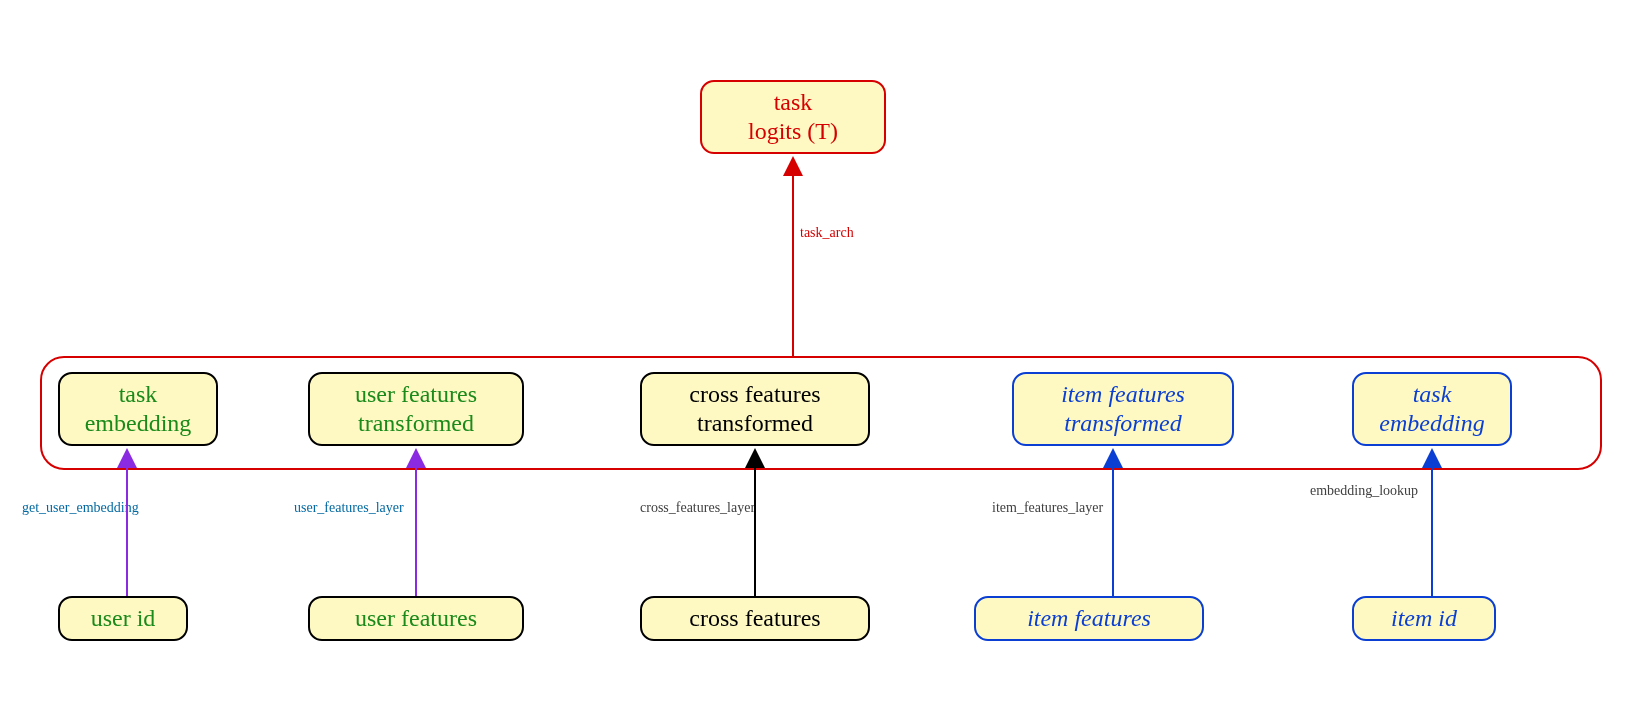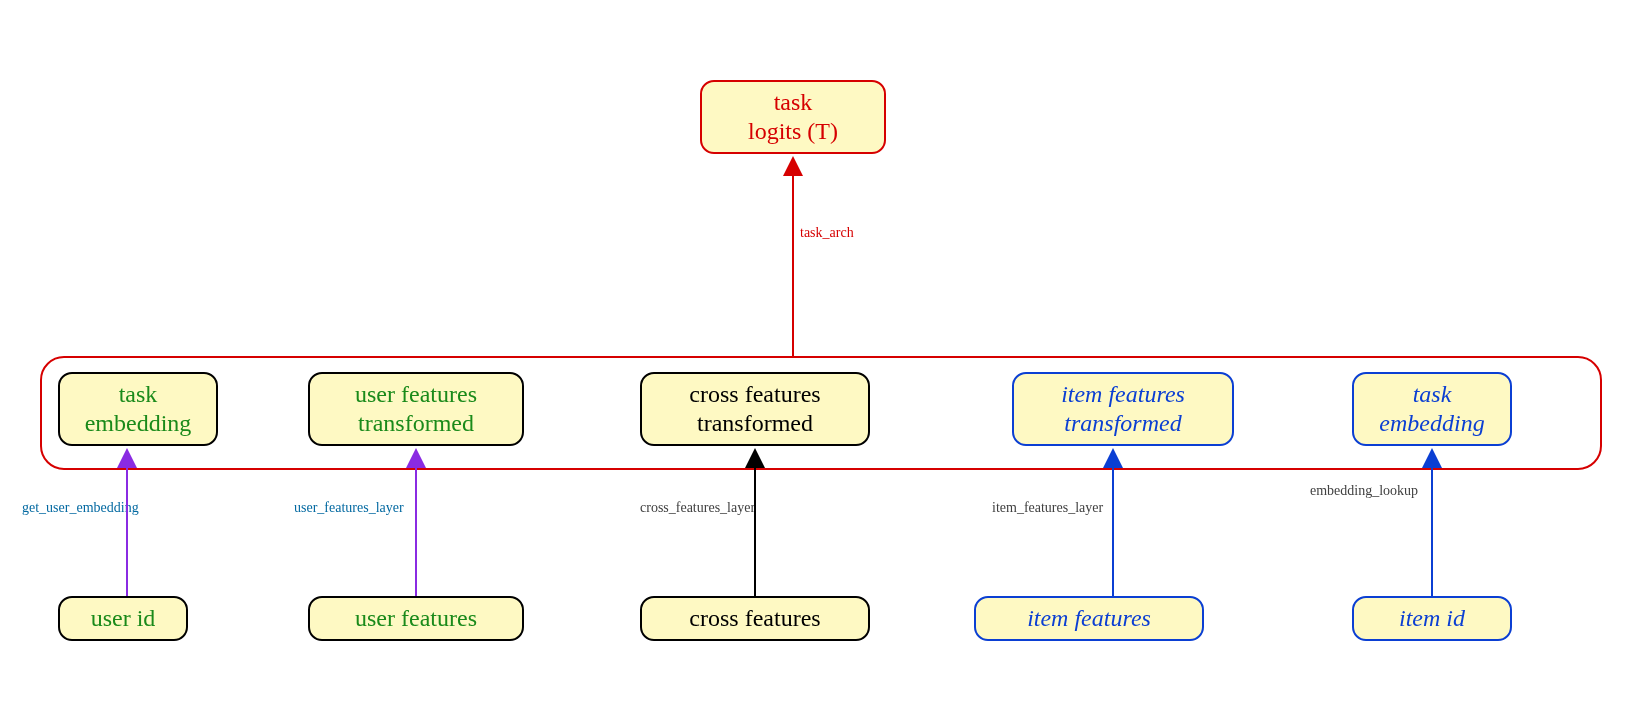--- a/index.html
+++ b/index.html
@@ -99,21 +99,21 @@
 </div>
 
 <div class="node black" style="left:640px; top:596px; width:230px;">
   <span>cross features</span>
 </div>
 
 <div class="node blue" style="left:974px; top:596px; width:230px;">
   <span>item features</span>
 </div>
 
-<div class="node blue" style="left:1352px; top:596px; width:160px;">
+<div class="node blue" style="left:1352px; top:596px; width:144px;">
   <span>item id</span>
 </div>
 
 <div class="edge-label c-red" style="left:800px; top:225px;">task_arch</div>
 
 <div class="edge-label c-purple" style="left:22px; top:500px;">get_user_embedding</div>
 
 <div class="edge-label c-purple" style="left:294px; top:500px;">user_features_layer</div>
 
 <div class="edge-label c-black" style="left:640px; top:500px;">cross_features_layer</div>

